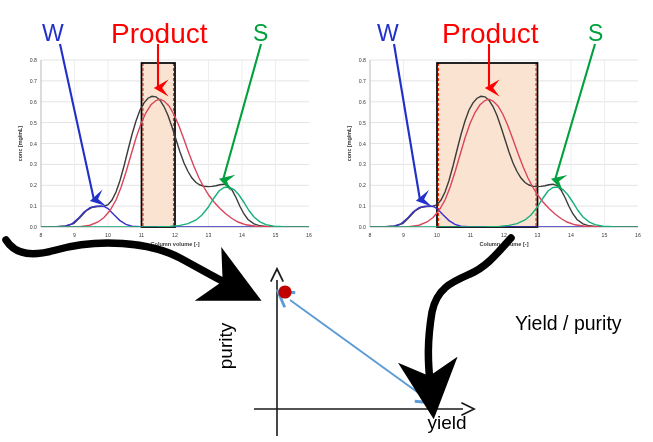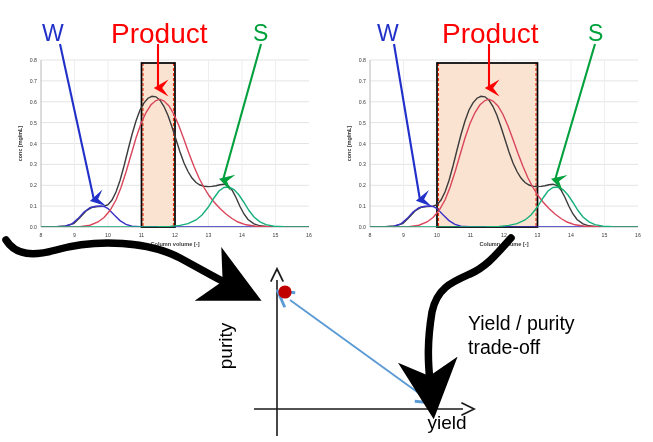--- a/index.html
+++ b/index.html
@@ -285,18 +285,17 @@
     <line x1="290" y1="70" x2="420" y2="164" stroke="#5B9BD5" stroke-width="1.9" marker-start="url(#blueHeadA)" marker-end="url(#blueHeadB)"></line>
 
     <circle cx="285" cy="62" r="6.6" fill="#C00000"></circle>
     <circle cx="432" cy="170" r="6.6" fill="#C00000"></circle>
 
     <path d="M6,10 C16,26 34,26 56,20 C98,8 150,12 180,28 C204,41 214,47 228,54" fill="none" stroke="#000000" stroke-width="7.5" stroke-linecap="round" marker-end="url(#blkHead)"></path>
 
     <path d="M511,8 C498,22 488,36 470,44 C452,52 437,58 432,82 C427,112 428,132 430,152" fill="none" stroke="#000000" stroke-width="7.5" stroke-linecap="round" marker-end="url(#blkHead)"></path>
   </svg>
 
-  <div class="tradeoff" style="left:468px;top:311px;">
+  <div class="tradeoff" style="left:515px;top:311px;">
     <div>Yield / purity</div>
-    <div>trade-off</div>
   </div>
 
 </div>
 
 </body></html>

